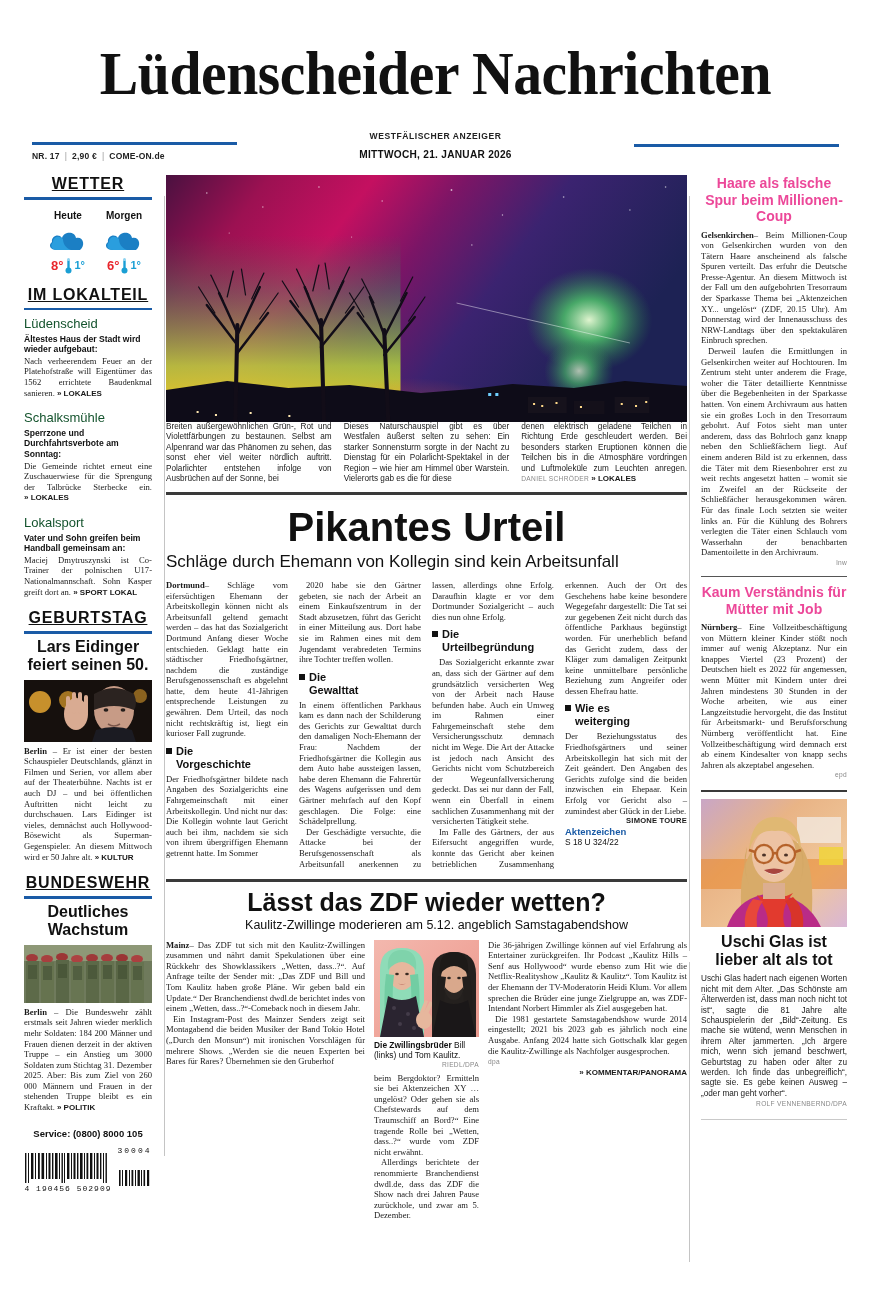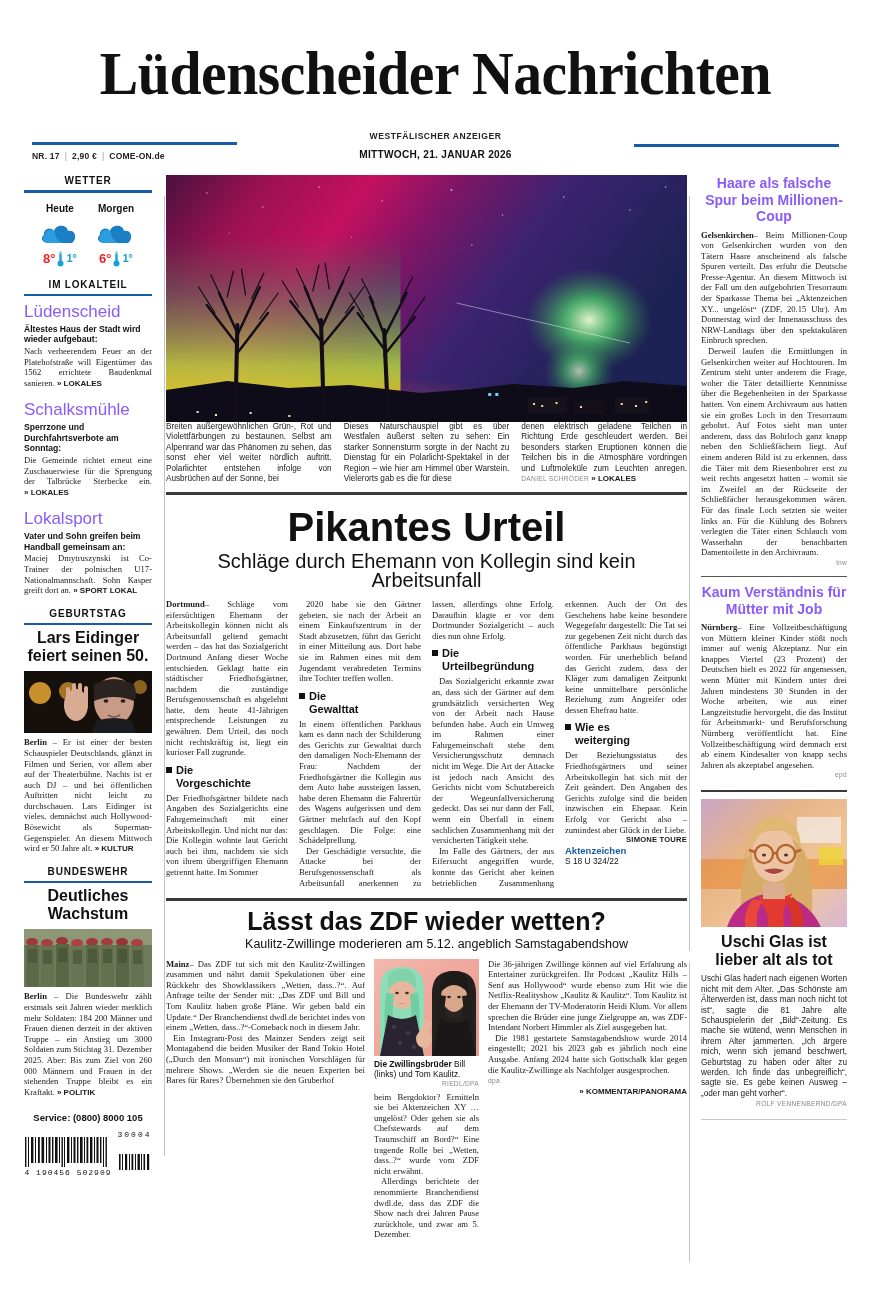--- a/index.html
+++ b/index.html
@@ -68,42 +68,42 @@
     font-family: "Liberation Sans", sans-serif;
     font-size: 8.2px; line-height: 10.4px;
     text-align: justify; hyphens: auto;
   }
   b, strong { font-weight: 700; }
 
   
   .kicker-box { text-align: center; }
   .kicker {
     font-family: "Liberation Sans", sans-serif;
-    font-weight: 700; font-size: 10px; letter-spacing: .8px;
-    color: #111; padding-bottom: 4px;
+    font-weight: 700; font-size: 16px; letter-spacing: .8px;
+    color: #111; padding-bottom: 4px; text-decoration: underline;
   }
   .kicker-rule { height: 2.5px; background: #1a5ba6; width: 100%; }
-  .wetter-days { display: flex; justify-content: center; margin-top: 10px; }
+  .wetter-days { display: flex; justify-content: flex-end; margin-top: 10px; }
   .wday { text-align: center; width: 56px; }
   .wday-name {
     font-family: "Liberation Sans", sans-serif;
     font-weight: 700; font-size: 10px; color: #111;
   }
   .wicon { margin: 5px auto 3px; width: 42px; height: 28px; position: relative; }
   .wtemps {
     display: flex; align-items: center; justify-content: center; gap: 2px;
     font-family: "Liberation Sans", sans-serif; font-weight: 700;
   }
   .t-high { color: #e8262c; font-size: 13px; }
   .t-low  { color: #1a9fd4; font-size: 11px; }
   .thermo { width: 7px; height: 17px; }
 
   .sec-head {
     font-family: "Liberation Sans", sans-serif;
-    font-weight: 400; font-size: 17px; color: #8b5cf6;
+    font-weight: 400; font-size: 13px; color: #14532d;
     margin-top: 12px; margin-bottom: 3px; line-height: 1.05;
   }
   .sec-lead {
     font-family: "Liberation Sans", sans-serif;
     font-weight: 700; font-size: 8.6px; line-height: 10.6px; color: #111;
     margin-bottom: 1px;
   }
   .ref {
     font-family: "Liberation Sans", sans-serif;
     font-weight: 700; font-size: 8px; white-space: nowrap;
@@ -140,22 +140,22 @@
   .rule-thick { height: 2.5px; background: #3a3a3a; margin: 8px 0 0; }
   .rule-med { height: 1.5px; background: #555; margin: 7px 0 0; }
 
   .big-head {
     font-family: "Liberation Sans", sans-serif;
     font-weight: 700; font-size: 40px; line-height: 44px;
     text-align: center; color: #111; margin-top: 10px;
   }
   .sub-head {
     font-family: "Liberation Sans", sans-serif;
-    font-weight: 400; font-size: 20px; line-height: 19px;
-    text-align: center; color: #111; margin: 3px 0 9px;
+    font-weight: 400; font-size: 17px; line-height: 19px;
+    color: #111; margin: 3px 0 9px;
   }
   .sub-sec {
     font-family: "Liberation Sans", sans-serif;
     font-weight: 700; font-size: 11px; line-height: 13px;
     color: #111; margin: 6px 0 3px; break-inside: avoid;
   }
   .sub-sec .sq {
     display: inline-block; width: 6px; height: 6px; background: #111;
     margin-right: 4px; vertical-align: 1px;
   }
@@ -192,21 +192,21 @@
   .photo-cap {
     font-family: "Liberation Sans", sans-serif;
     font-size: 8.4px; line-height: 10px; color: #111; margin-top: 3px;
   }
   .photo-cap b { font-weight: 700; }
 
   
   .r-head {
     font-family: "Liberation Sans", sans-serif;
     font-weight: 700; font-size: 14px; line-height: 16.5px;
-    text-align: center; color: #8b5cf6; margin-bottom: 5px;
+    text-align: center; color: #ec4899; margin-bottom: 5px;
   }
 
   
   .br-head {
     font-family: "Liberation Sans", sans-serif;
     font-weight: 700; font-size: 16px; color: #111;
     text-align: center; margin: 6px 0 5px;
   }
 
   

